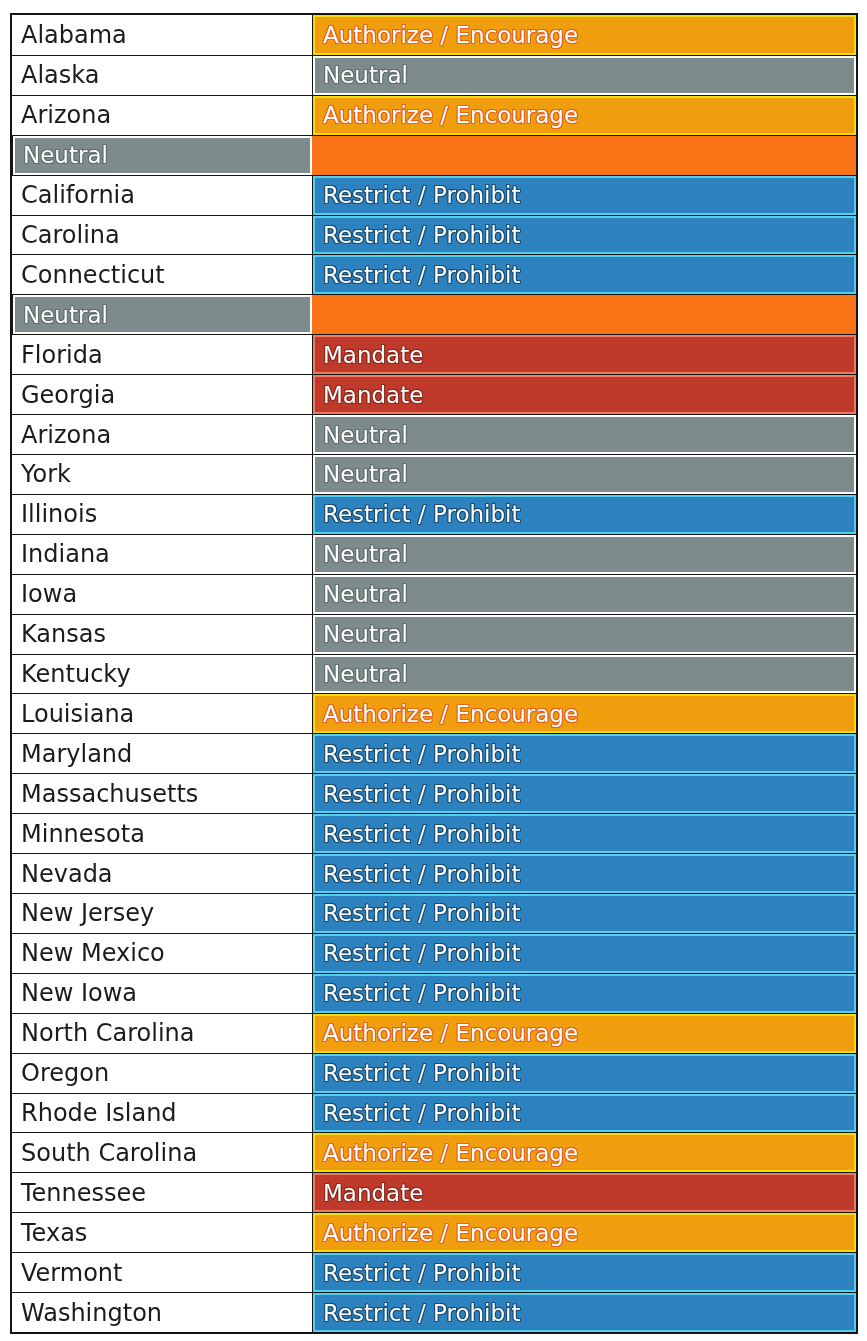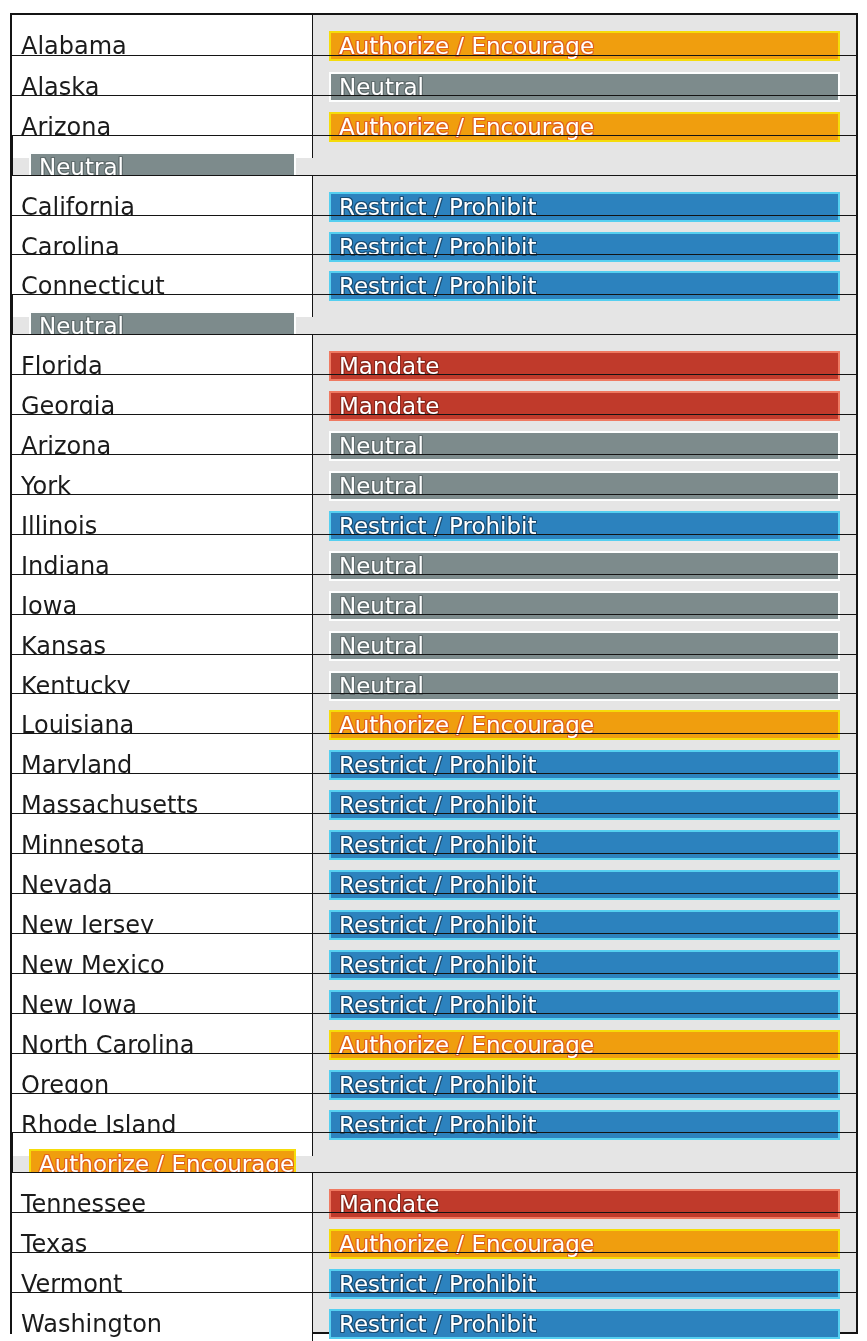--- a/index.html
+++ b/index.html
@@ -18,21 +18,21 @@
     overflow: hidden;
   }
   .tbl {
     position: absolute;
     left: 10px;
     top: 13px;
     width: 848px;
     height: 1321px;
     box-sizing: border-box;
     border: 2px solid #141414;
-    background: #e5e5e5;
+    background: #f97316;
     display: grid;
     grid-auto-rows: 1fr;
   }
   .row {
     display: grid;
     grid-template-columns: 300px 1fr;
     min-height: 0;
   }
   .row + .row {
     border-top: 1.5px solid #141414;
@@ -42,21 +42,21 @@
     align-items: center;
     padding-left: 9px;
     font-size: 24px;
     color: #1b1b1b;
     background: #ffffff;
     white-space: nowrap;
     overflow: hidden;
   }
   .status-cell {
     border-left: 1.5px solid #141414;
-    padding: 16px;
+    padding: 0;
     min-width: 0;
   }
   .status-badge {
     box-sizing: border-box;
     height: 100%;
     width: 100%;
     display: flex;
     align-items: center;
     padding-left: 8px;
     font-size: 23px;
@@ -230,20 +230,21 @@
           <div class="status-badge" style="background: rgb(44, 130, 190); border: 2px solid rgb(85, 207, 240); color: rgb(255, 255, 255); text-shadow: rgb(26, 78, 117) -1px -1px 0px, rgb(26, 78, 117) 1px -1px 0px, rgb(26, 78, 117) -1px 1px 0px, rgb(26, 78, 117) 1px 1px 0px, rgb(26, 78, 117) -1px 0px 0px, rgb(26, 78, 117) 1px 0px 0px, rgb(26, 78, 117) 0px -1px 0px, rgb(26, 78, 117) 0px 1px 0px;">Restrict / Prohibit</div>
         </div>
       </div>
       <div class="row">
         <div class="state-cell">Rhode Island</div>
         <div class="status-cell">
           <div class="status-badge" style="background: rgb(44, 130, 190); border: 2px solid rgb(85, 207, 240); color: rgb(255, 255, 255); text-shadow: rgb(26, 78, 117) -1px -1px 0px, rgb(26, 78, 117) 1px -1px 0px, rgb(26, 78, 117) -1px 1px 0px, rgb(26, 78, 117) 1px 1px 0px, rgb(26, 78, 117) -1px 0px 0px, rgb(26, 78, 117) 1px 0px 0px, rgb(26, 78, 117) 0px -1px 0px, rgb(26, 78, 117) 0px 1px 0px;">Restrict / Prohibit</div>
         </div>
       </div>
       <div class="row">
+        <div class="state-cell">South Carolina</div>
         <div class="status-cell">
           <div class="status-badge" style="background: rgb(240, 158, 14); border: 2px solid rgb(245, 220, 10); color: rgb(255, 255, 255); text-shadow: rgb(226, 100, 30) -1px -1px 0px, rgb(226, 100, 30) 1px -1px 0px, rgb(226, 100, 30) -1px 1px 0px, rgb(226, 100, 30) 1px 1px 0px, rgb(226, 100, 30) -1px 0px 0px, rgb(226, 100, 30) 1px 0px 0px, rgb(226, 100, 30) 0px -1px 0px, rgb(226, 100, 30) 0px 1px 0px;">Authorize / Encourage</div>
         </div>
       </div>
       <div class="row">
         <div class="state-cell">Tennessee</div>
         <div class="status-cell">
           <div class="status-badge" style="background: rgb(192, 58, 43); border: 2px solid rgb(239, 121, 97); color: rgb(255, 255, 255); text-shadow: rgb(140, 40, 28) -1px -1px 0px, rgb(140, 40, 28) 1px -1px 0px, rgb(140, 40, 28) -1px 1px 0px, rgb(140, 40, 28) 1px 1px 0px, rgb(140, 40, 28) -1px 0px 0px, rgb(140, 40, 28) 1px 0px 0px, rgb(140, 40, 28) 0px -1px 0px, rgb(140, 40, 28) 0px 1px 0px;">Mandate</div>
         </div>
       </div>

